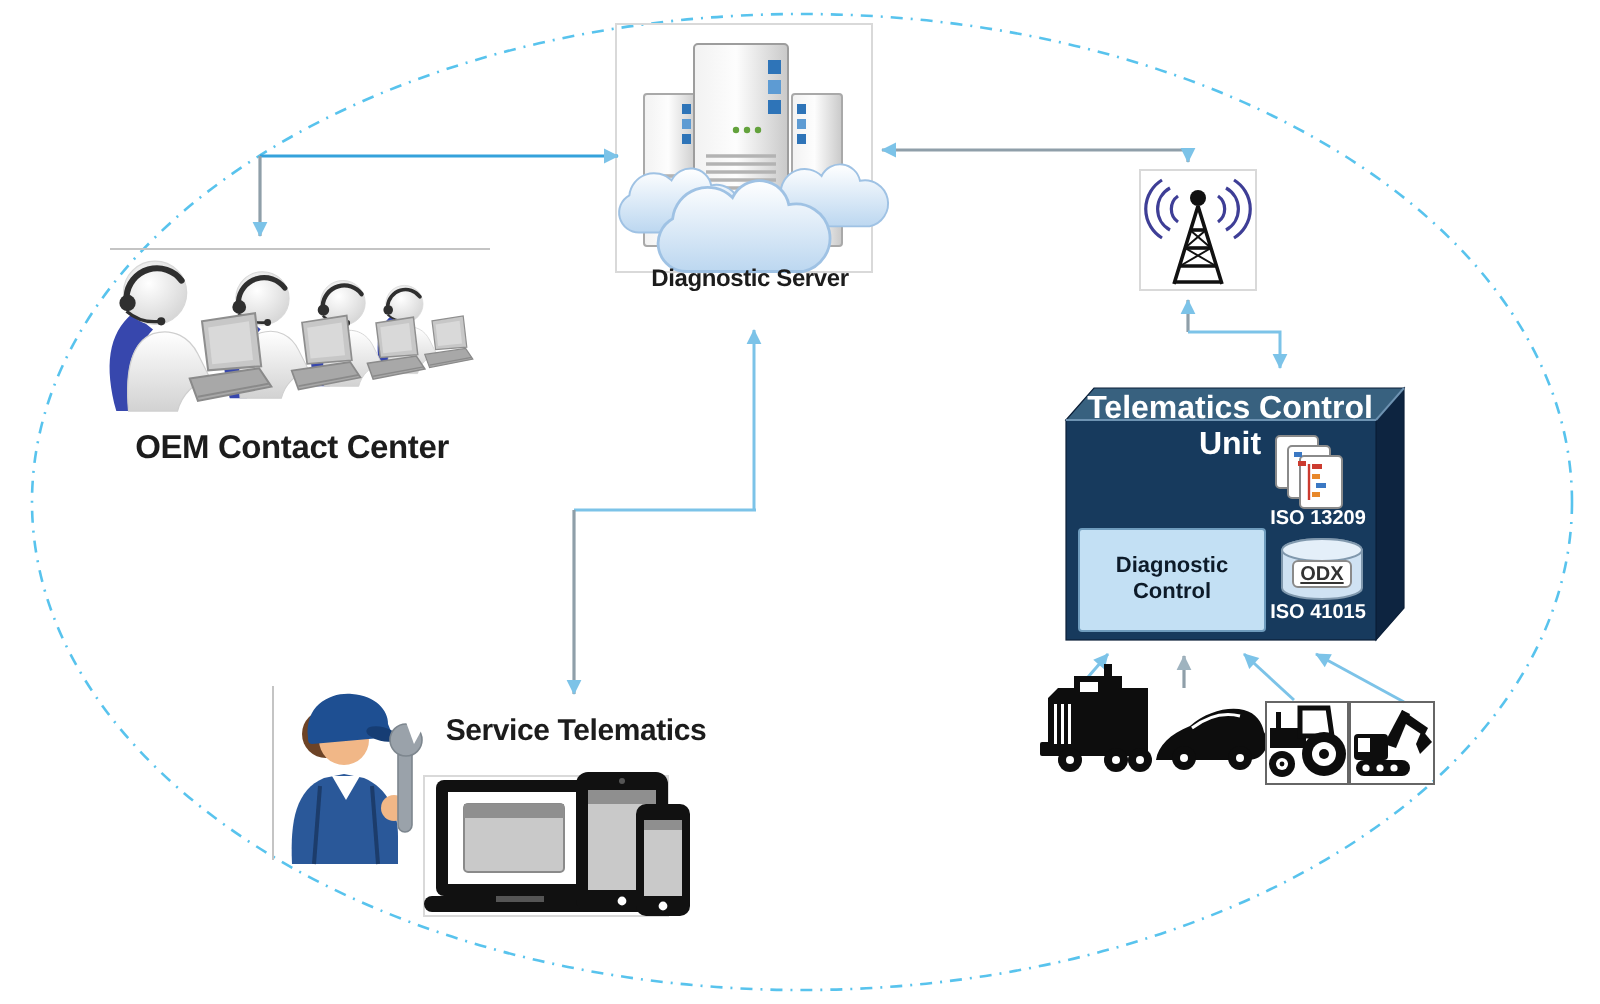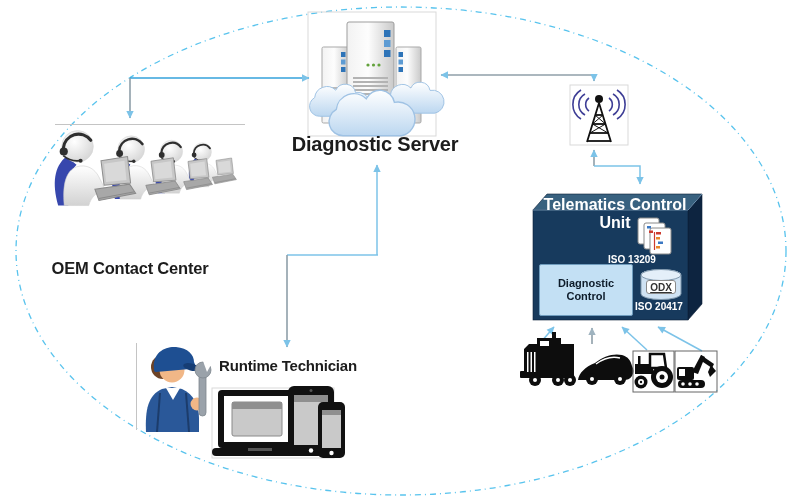--- a/index.html
+++ b/index.html
@@ -38,31 +38,31 @@
   .page{fill:#fff;stroke:#8a8a8a;stroke-width:1;}
   .cyl{fill:#cfe2f3;stroke:#8098ad;stroke-width:1;}
   .cyl-top{fill:#e4eff9;stroke:#8098ad;stroke-width:1;}
   .vk{fill:#0d0d0d;}
   .vframe{fill:none;stroke:#666;stroke-width:1;}
   .hub{fill:#fff;}
   .twr{stroke:#111;stroke-width:1.8;fill:none;}
   .wave{stroke:#3e3e96;stroke-width:1.6;fill:none;}
   
   .lbl{position:absolute;font-weight:bold;color:#1c1c1c;text-align:center;letter-spacing:-.2px;line-height:1.1;}
-  .lbl-ds{left:290px;top:133px;width:170px;font-size:20px;}
-  .lbl-oem{left:24px;top:215px;width:212px;font-size:16.5px;margin-top:44px;}
+  .lbl-ds{left:290px;top:133px;width:170px;font-size:12px;}
+  .lbl-oem{left:40px;top:215px;width:212px;font-size:16.5px;}
   .lbl-st{left:212px;top:358px;width:152px;font-size:15px;}
   .lbl-tcu{left:540px;top:196px;width:150px;font-size:16px;color:#fff;letter-spacing:0;}
   .panel{position:absolute;background:var(--panel-fill);border:1px solid #6f9cbd;border-radius:2px;
          display:flex;align-items:center;justify-content:center;text-align:center;
          font-weight:bold;font-size:11px;color:#0d1b29;line-height:1.2;padding:0 8px;box-sizing:border-box;}
   .panel-nal{left:539px;top:216px;width:94px;height:42px;}
   .panel-dr{left:539px;top:264px;width:94px;height:52px;}
   .iso{position:absolute;font-weight:bold;font-size:10px;color:#fff;text-align:center;}
-  .iso-1{left:600px;top:254px;width:64px;}
+  .iso-1{left:627px;top:254px;width:64px;}
   .iso-2{left:624px;top:301px;width:70px;}
   .odx-pill{position:absolute;left:646px;top:280px;width:30px;height:14px;background:#fff;
             border:1px solid #8a8a8a;border-radius:3px;display:flex;align-items:center;justify-content:center;
             font-weight:bold;font-size:10px;color:#333;box-sizing:border-box;text-decoration:underline;}
 </style>
 </head>
 <body>
 
 <div class="canvas">
 
@@ -306,20 +306,20 @@
       <rect x="318" y="402" width="27" height="56" rx="5" fill="#111"></rect>
       <rect x="322" y="410" width="19" height="38" fill="#c9c9c9"></rect>
       <rect x="322" y="410" width="19" height="5" fill="#8f8f8f"></rect>
       <circle cx="331.5" cy="453" r="2.2" fill="#fff"></circle>
     </g>
   </g>
 </svg>
 
 <div class="lbl lbl-ds">Diagnostic Server</div>
 <div class="lbl lbl-oem">OEM Contact Center</div>
-<div class="lbl lbl-st">Runtime Technician</div>
+<div class="lbl lbl-st">Service Telematics</div>
 <div class="lbl lbl-tcu">Telematics Control Unit</div>
 <div class="panel panel-dr">Diagnostic Control</div>
 <div class="iso iso-1">ISO 13209</div>
 <div class="odx-pill">ODX</div>
-<div class="iso iso-2">ISO 20417</div>
+<div class="iso iso-2">ISO 41015</div>
 
 </div>
 
 </body></html>

